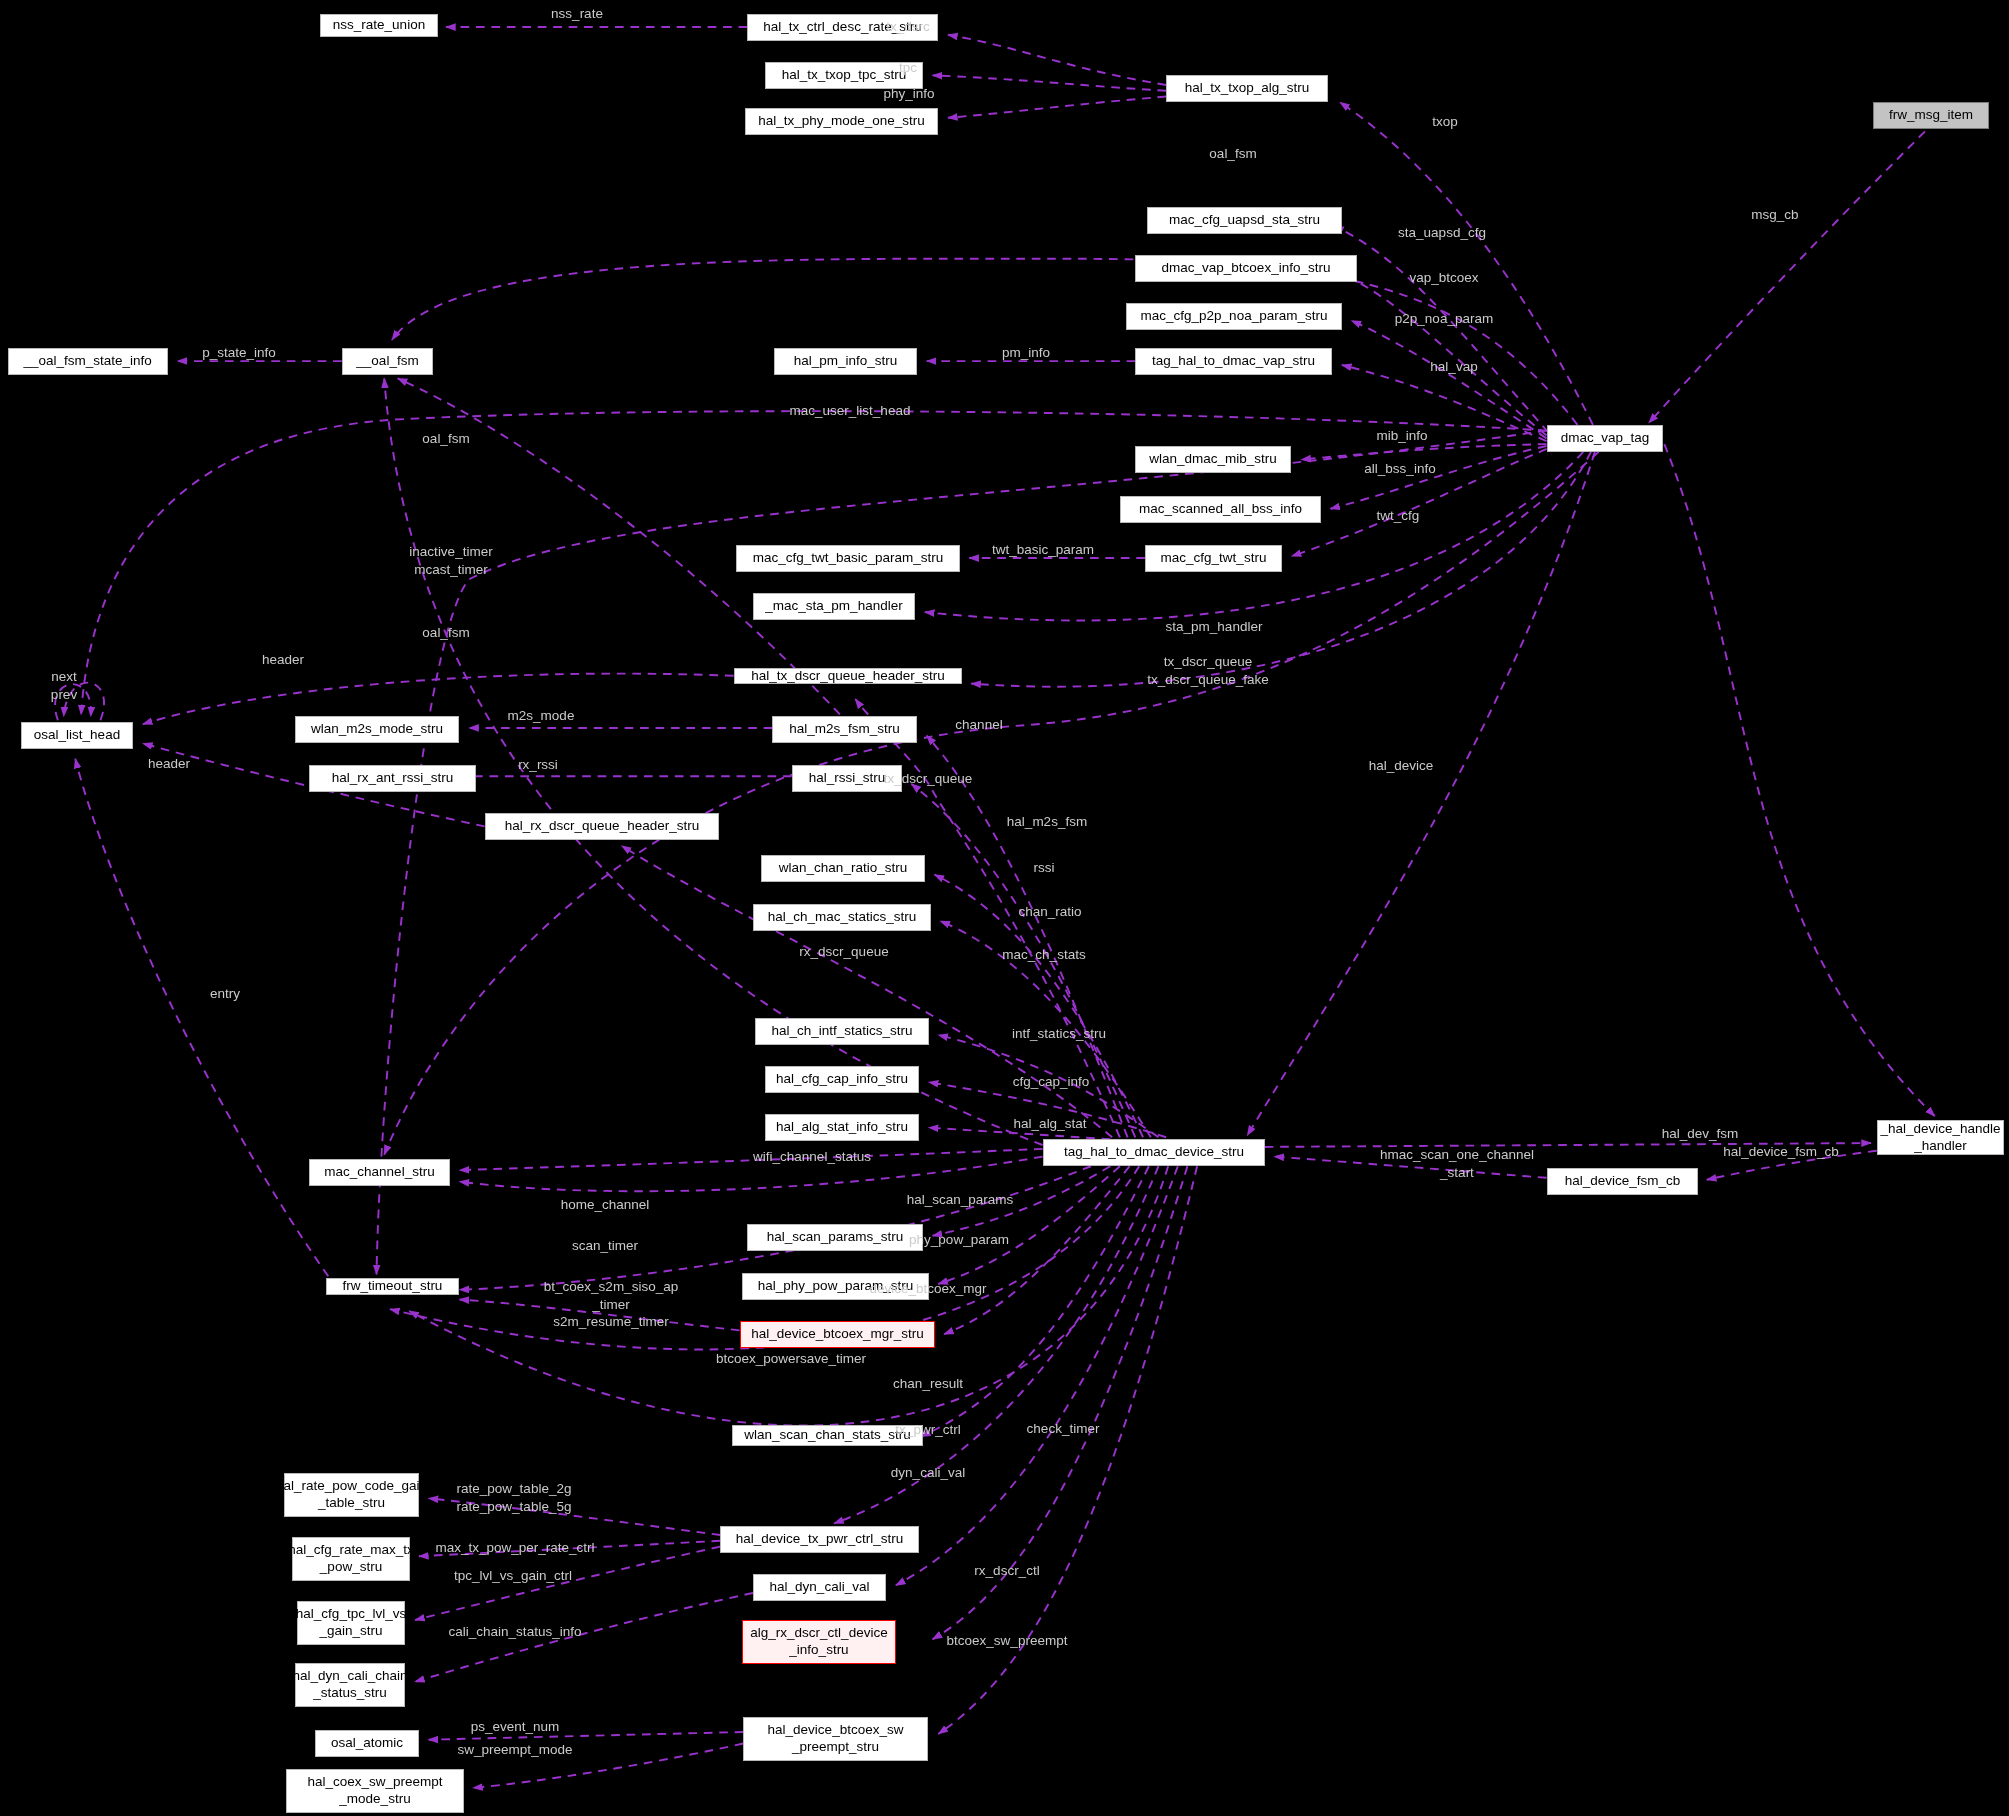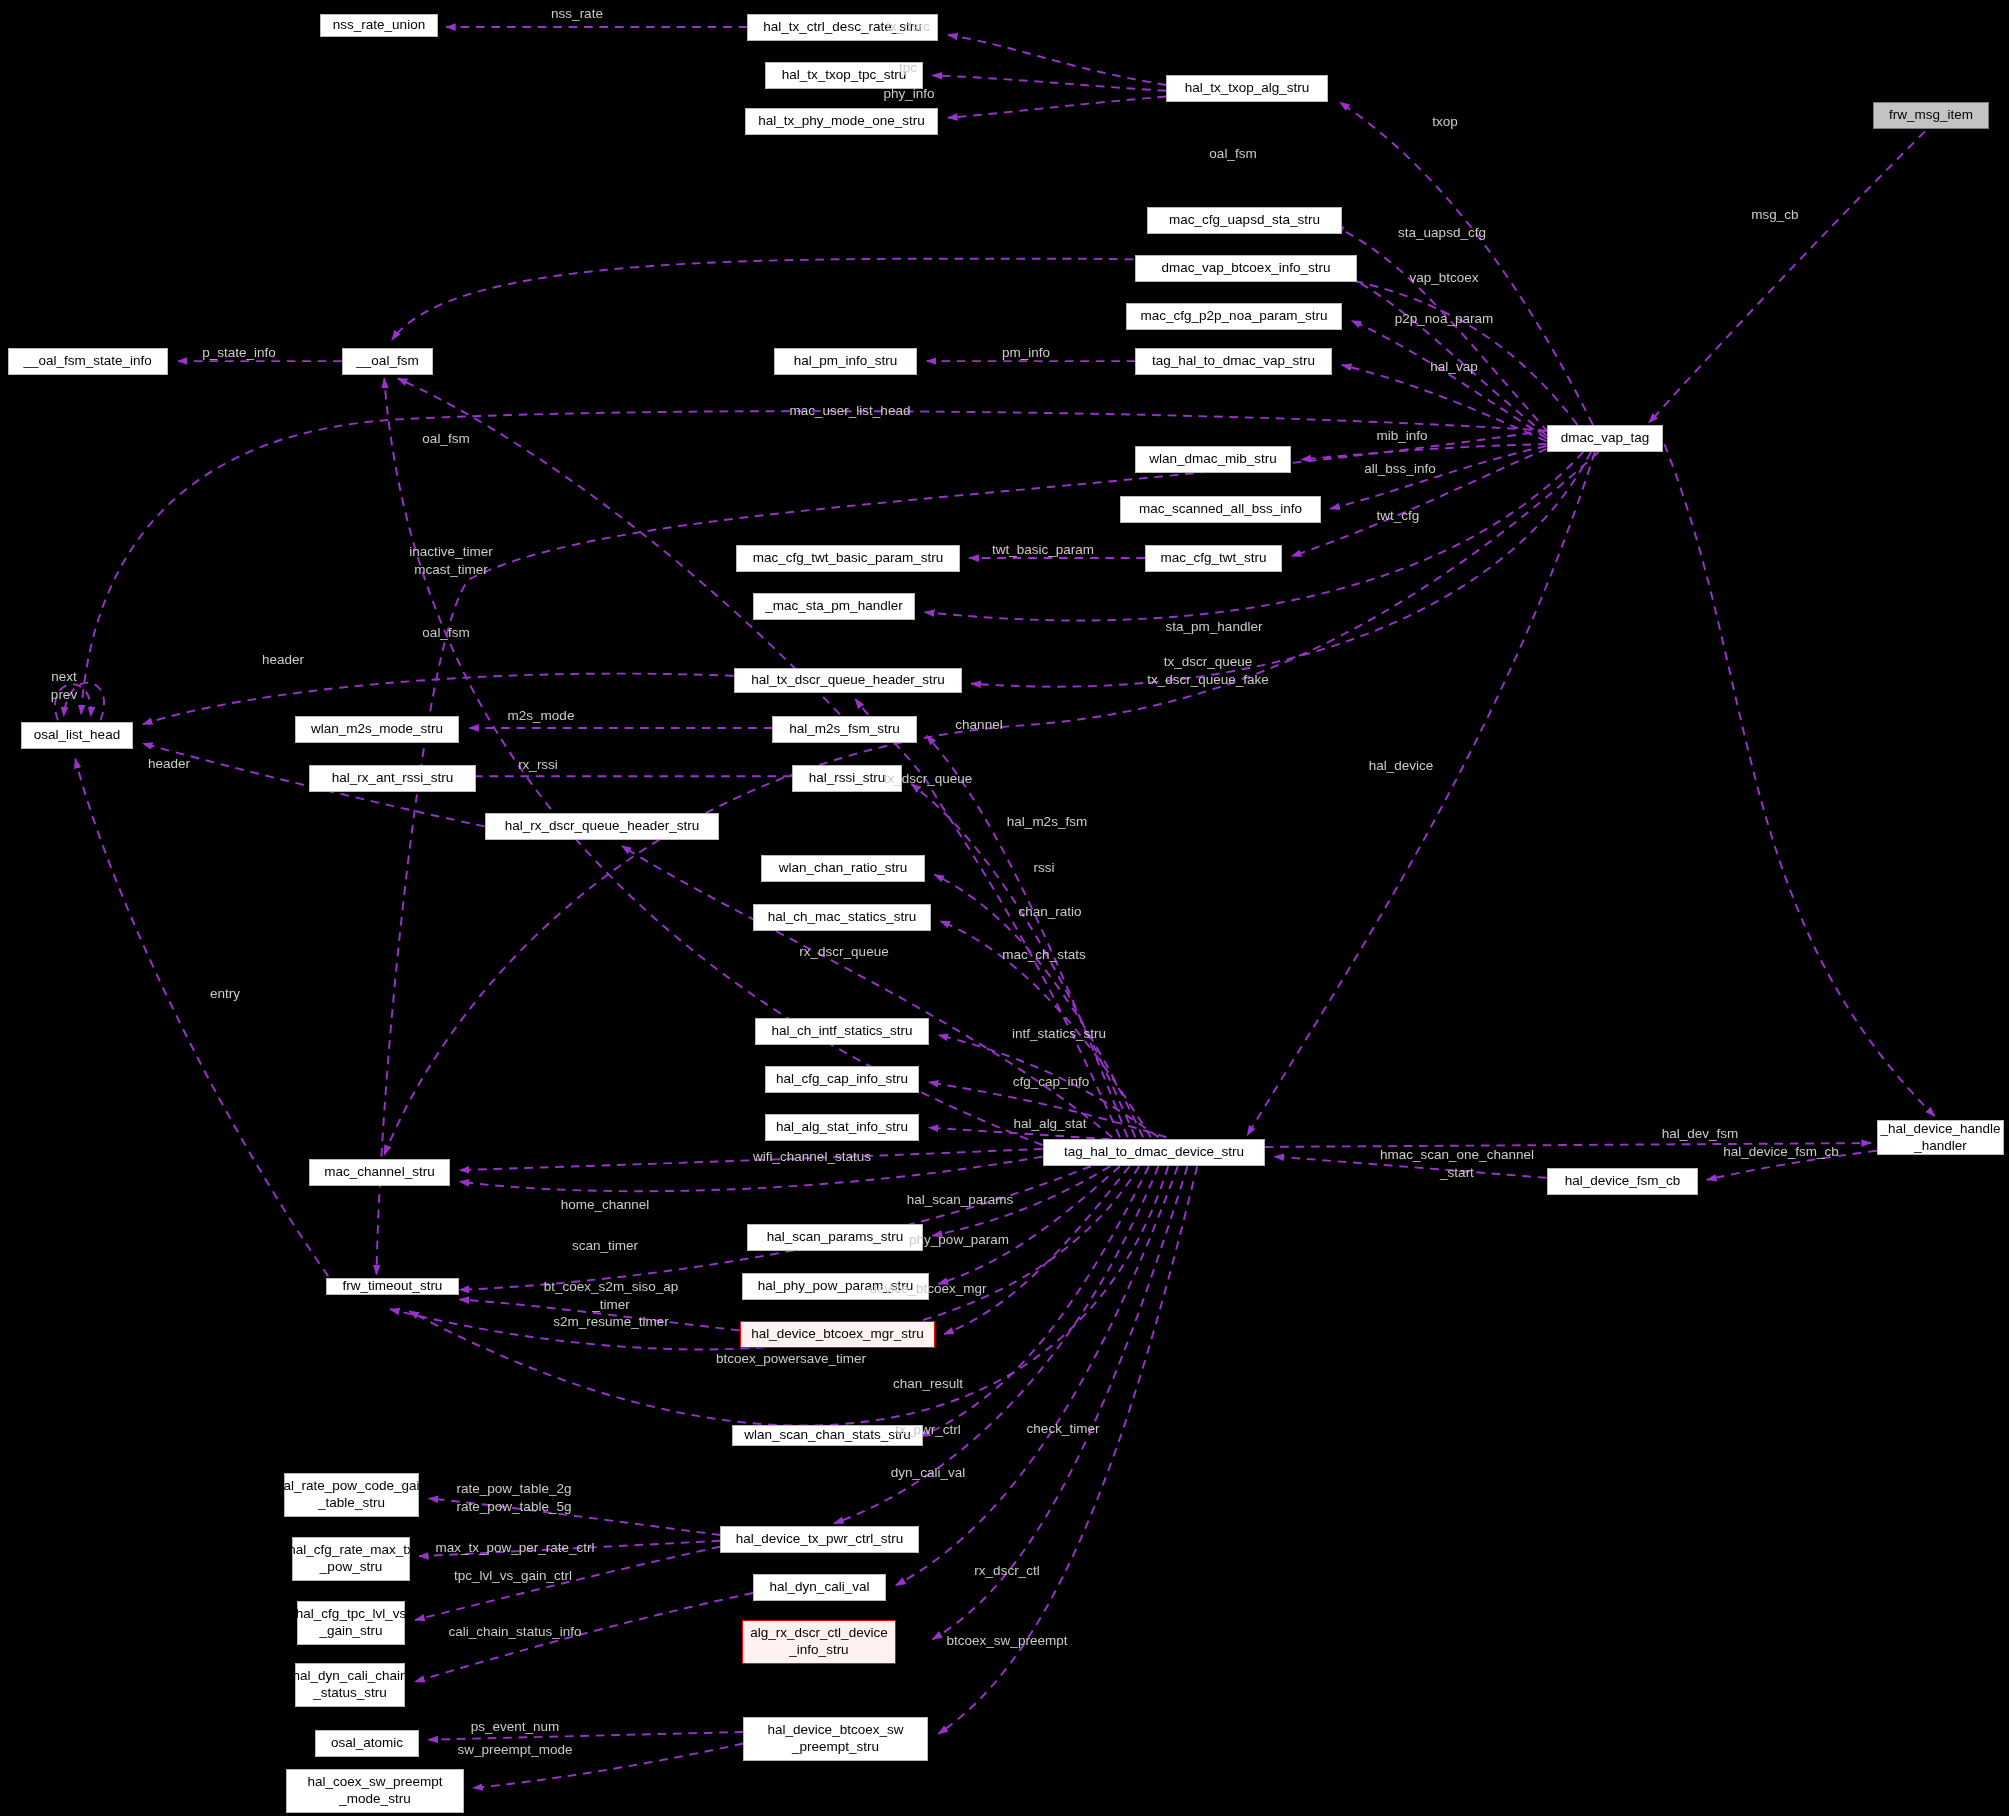--- a/index.html
+++ b/index.html
@@ -107,21 +107,21 @@
 <div class="node" style="left:774px;top:348px;width:143px;height:27px">hal_pm_info_stru</div>
 <div class="node" style="left:1135px;top:348px;width:197px;height:27px">tag_hal_to_dmac_vap_stru</div>
 <div class="node" style="left:1547px;top:425px;width:116px;height:27px">dmac_vap_tag</div>
 <div class="node" style="left:7.7px;top:348px;width:160px;height:27px">__oal_fsm_state_info</div>
 <div class="node" style="left:342px;top:348px;width:91px;height:27px">__oal_fsm</div>
 <div class="node" style="left:1135px;top:446px;width:156px;height:27px">wlan_dmac_mib_stru</div>
 <div class="node" style="left:1120px;top:496px;width:201px;height:27px">mac_scanned_all_bss_info</div>
 <div class="node" style="left:736px;top:545px;width:224px;height:27px">mac_cfg_twt_basic_param_stru</div>
 <div class="node" style="left:1145px;top:545px;width:137px;height:27px">mac_cfg_twt_stru</div>
 <div class="node" style="left:753px;top:593px;width:162px;height:27px">_mac_sta_pm_handler</div>
-<div class="node" style="left:734px;top:668px;width:228px;height:25px">hal_tx_dscr_queue_header_stru</div>
+<div class="node" style="left:734px;top:668px;width:228px;height:16px">hal_tx_dscr_queue_header_stru</div>
 <div class="node" style="left:21px;top:722px;width:112px;height:27px">osal_list_head</div>
 <div class="node" style="left:295px;top:716px;width:164px;height:27px">wlan_m2s_mode_stru</div>
 <div class="node" style="left:772px;top:716px;width:145px;height:27px">hal_m2s_fsm_stru</div>
 <div class="node" style="left:309px;top:765px;width:167px;height:27px">hal_rx_ant_rssi_stru</div>
 <div class="node" style="left:792px;top:765px;width:110px;height:27px">hal_rssi_stru</div>
 <div class="node" style="left:485px;top:813px;width:234px;height:27px">hal_rx_dscr_queue_header_stru</div>
 <div class="node" style="left:761px;top:855px;width:164px;height:27px">wlan_chan_ratio_stru</div>
 <div class="node" style="left:753px;top:904px;width:178px;height:27px">hal_ch_mac_statics_stru</div>
 <div class="node" style="left:755px;top:1018px;width:174px;height:27px">hal_ch_intf_statics_stru</div>
 <div class="node" style="left:765px;top:1066px;width:154px;height:27px">hal_cfg_cap_info_stru</div>

